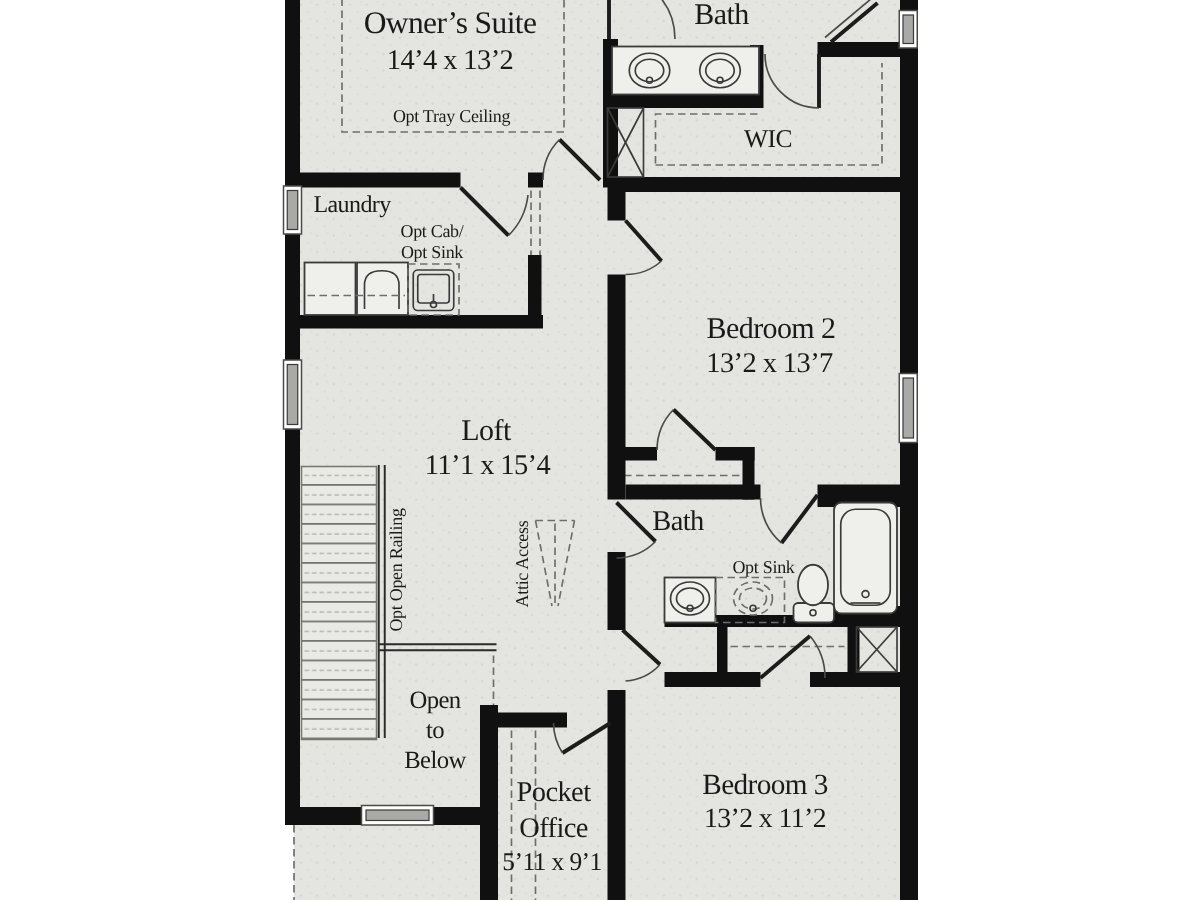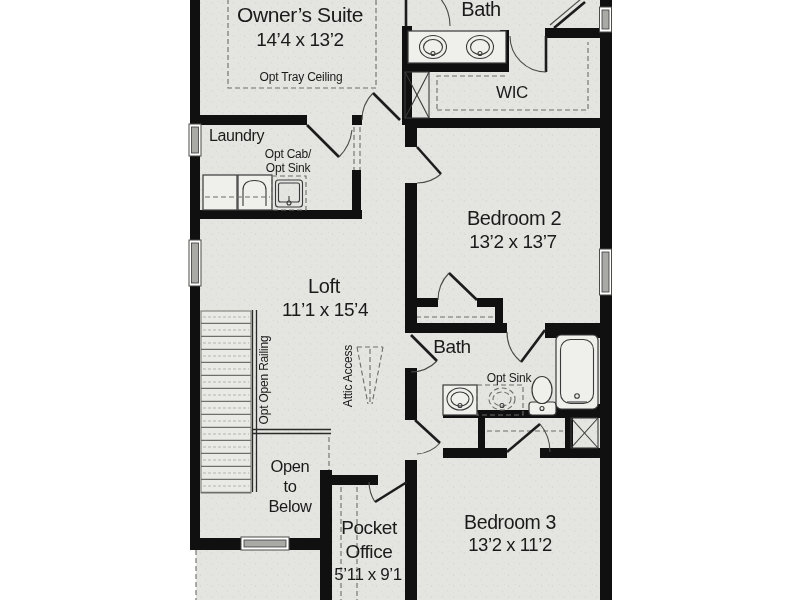--- a/index.html
+++ b/index.html
@@ -1,17 +1,17 @@
 <!DOCTYPE html>
 <html><head>
 <meta charset="utf-8">
 <style>
   html,body{margin:0;padding:0;background:#ffffff;}
   #stage{position:relative;width:644px;height:600px;background:#ffffff;overflow:hidden;
-         font-family:Liberation Sans, sans-serif;}
+         font-family:Liberation Serif, serif;}
   svg{position:absolute;left:0;top:0;}
   text{fill:#1a1a1a;letter-spacing:-0.4px;}
   .small-note{font-size:12px;letter-spacing:-0.2px;}
   .wall{fill:#101010;}
   .fixture{fill:#efefeb;stroke:#3a3a3a;stroke-width:1.2;}
   .fixline{fill:none;stroke:#3a3a3a;stroke-width:1.1;}
   .dash{fill:none;stroke:#6d6d69;stroke-width:1.1;stroke-dasharray:5 3;}
   .arc{fill:none;stroke:#4a4a46;stroke-width:1.1;}
   .leaf{fill:none;stroke:#1c1c1c;stroke-width:2.6;}
   .railing{fill:none;stroke:#2a2a2a;stroke-width:1.3;}

